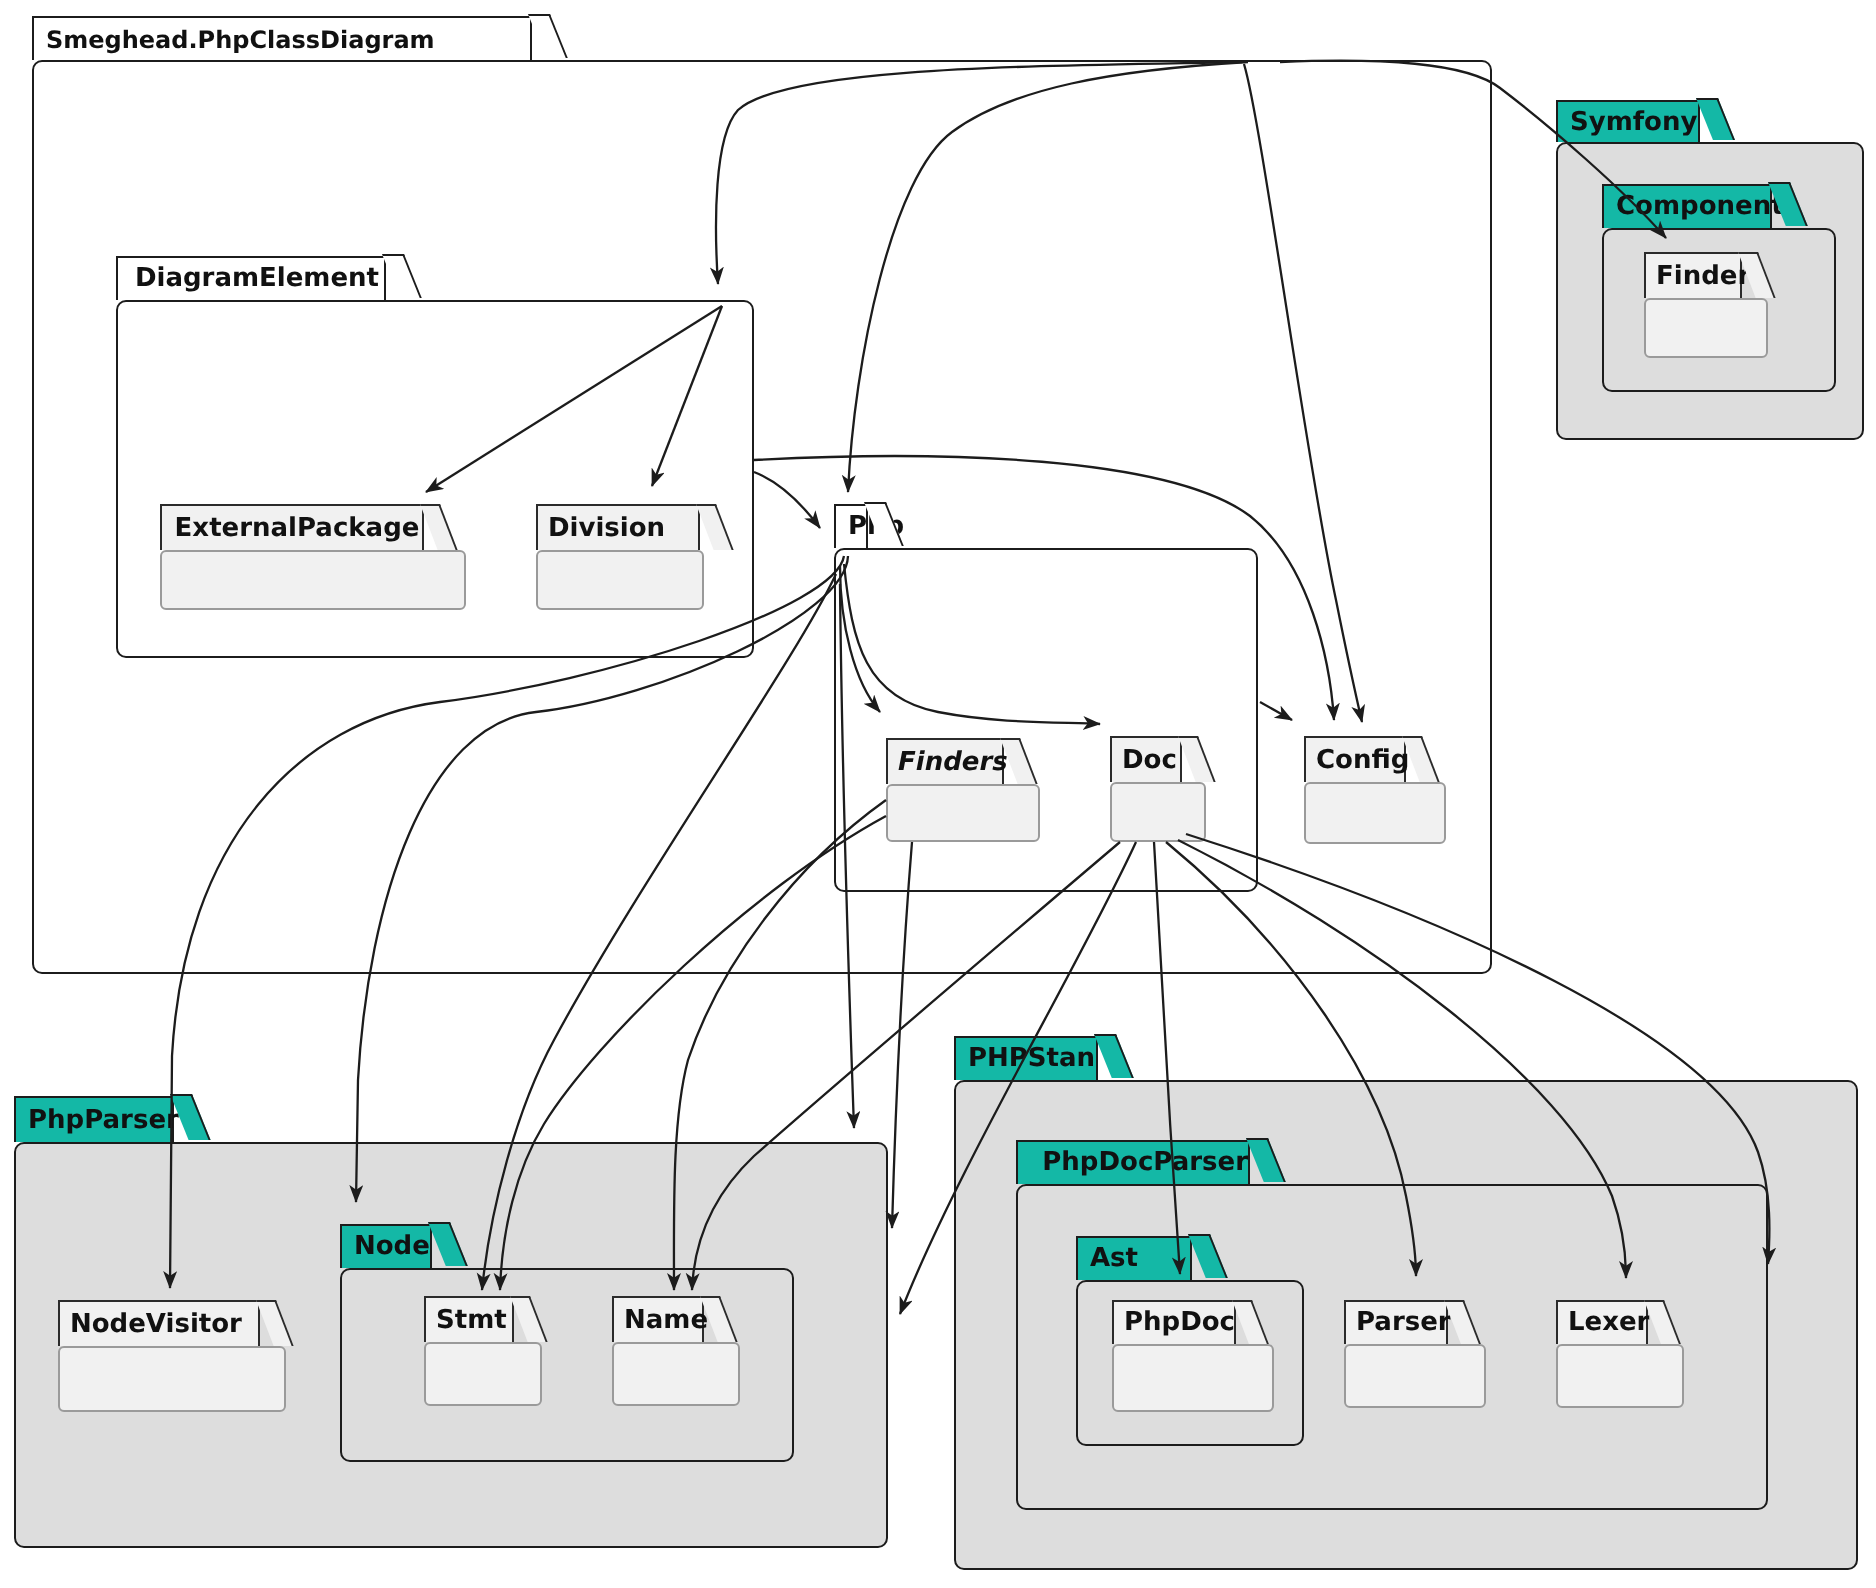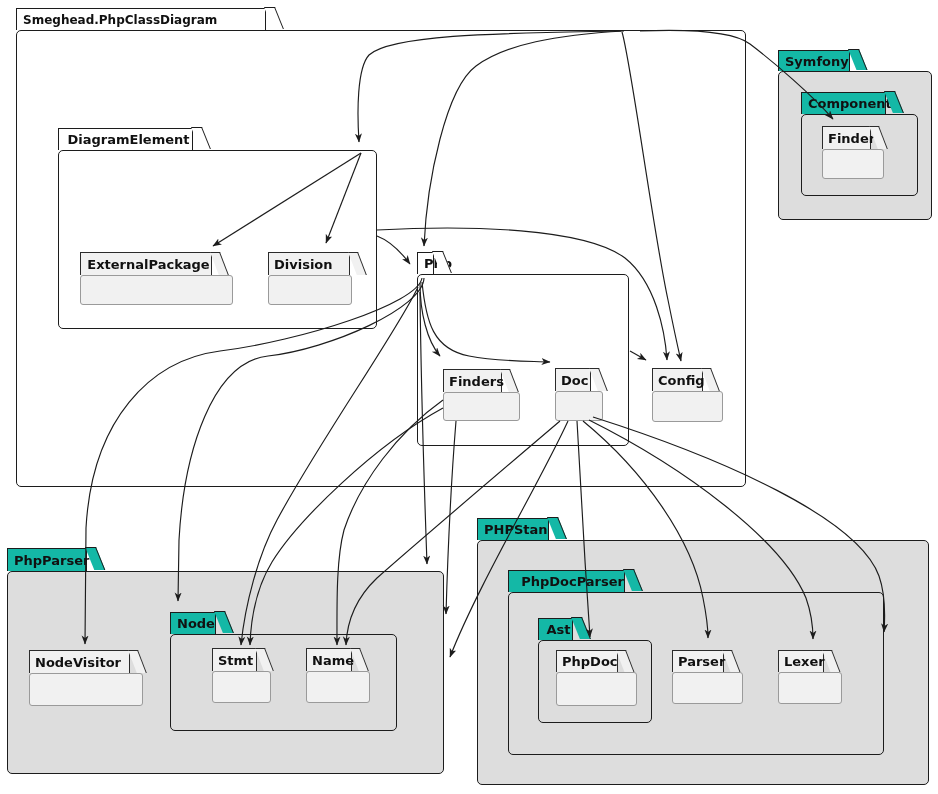--- a/index.html
+++ b/index.html
@@ -73,21 +73,21 @@
   <div class="fld-tab" style="left:268px;top:252px;width:82px;height:23px;line-height:23px;">
     <span>Division</span>
   </div>
 
   <div class="pkg-body" style="left:417px;top:274px;width:212px;height:172px;"></div>
   <div class="pkg-tab" style="left:417px;top:252px;width:17px;height:22px;line-height:22px;">
     <span>Php</span>
   </div>
 
   <div class="fld-body" style="left:443px;top:392px;width:77px;height:29px;"></div>
-  <div class="fld-tab" style="left:443px;top:369px;width:59px;height:23px;line-height:23px;">
+  <div class="fld-tab" style="left:443px;top:369px;width:59px;height:23px;line-height:23px;font-style:italic;">
     <span>Finders</span>
   </div>
 
   <div class="fld-body" style="left:555px;top:391px;width:48px;height:30px;"></div>
   <div class="fld-tab" style="left:555px;top:368px;width:36px;height:23px;line-height:23px;">
     <span>Doc</span>
   </div>
 
   <div class="fld-body" style="left:652px;top:391px;width:71px;height:31px;"></div>
   <div class="fld-tab" style="left:652px;top:368px;width:51px;height:23px;line-height:23px;">
@@ -138,21 +138,21 @@
   <div class="pkg-tab gray" style="left:477px;top:518px;width:72px;height:22px;line-height:22px;">
     <span>PHPStan</span>
   </div>
 
   <div class="pkg-body gray" style="left:508px;top:592px;width:376px;height:163px;"></div>
   <div class="pkg-tab gray" style="left:508px;top:570px;width:117px;height:22px;line-height:22px;text-align:right;">
     <span>PhpDocParser</span>
   </div>
 
   <div class="pkg-body gray" style="left:538px;top:640px;width:114px;height:83px;"></div>
-  <div class="pkg-tab gray" style="left:538px;top:618px;width:35px;height:22px;line-height:22px;text-align:center;">
+  <div class="pkg-tab gray" style="left:538px;top:618px;width:58px;height:22px;line-height:22px;">
     <span>Ast</span>
   </div>
 
   <div class="fld-body" style="left:556px;top:672px;width:81px;height:34px;"></div>
   <div class="fld-tab" style="left:556px;top:650px;width:62px;height:22px;line-height:22px;">
     <span>PhpDoc</span>
   </div>
 
   <div class="fld-body" style="left:672px;top:672px;width:71px;height:32px;"></div>
   <div class="fld-tab" style="left:672px;top:650px;width:52px;height:22px;line-height:22px;">

